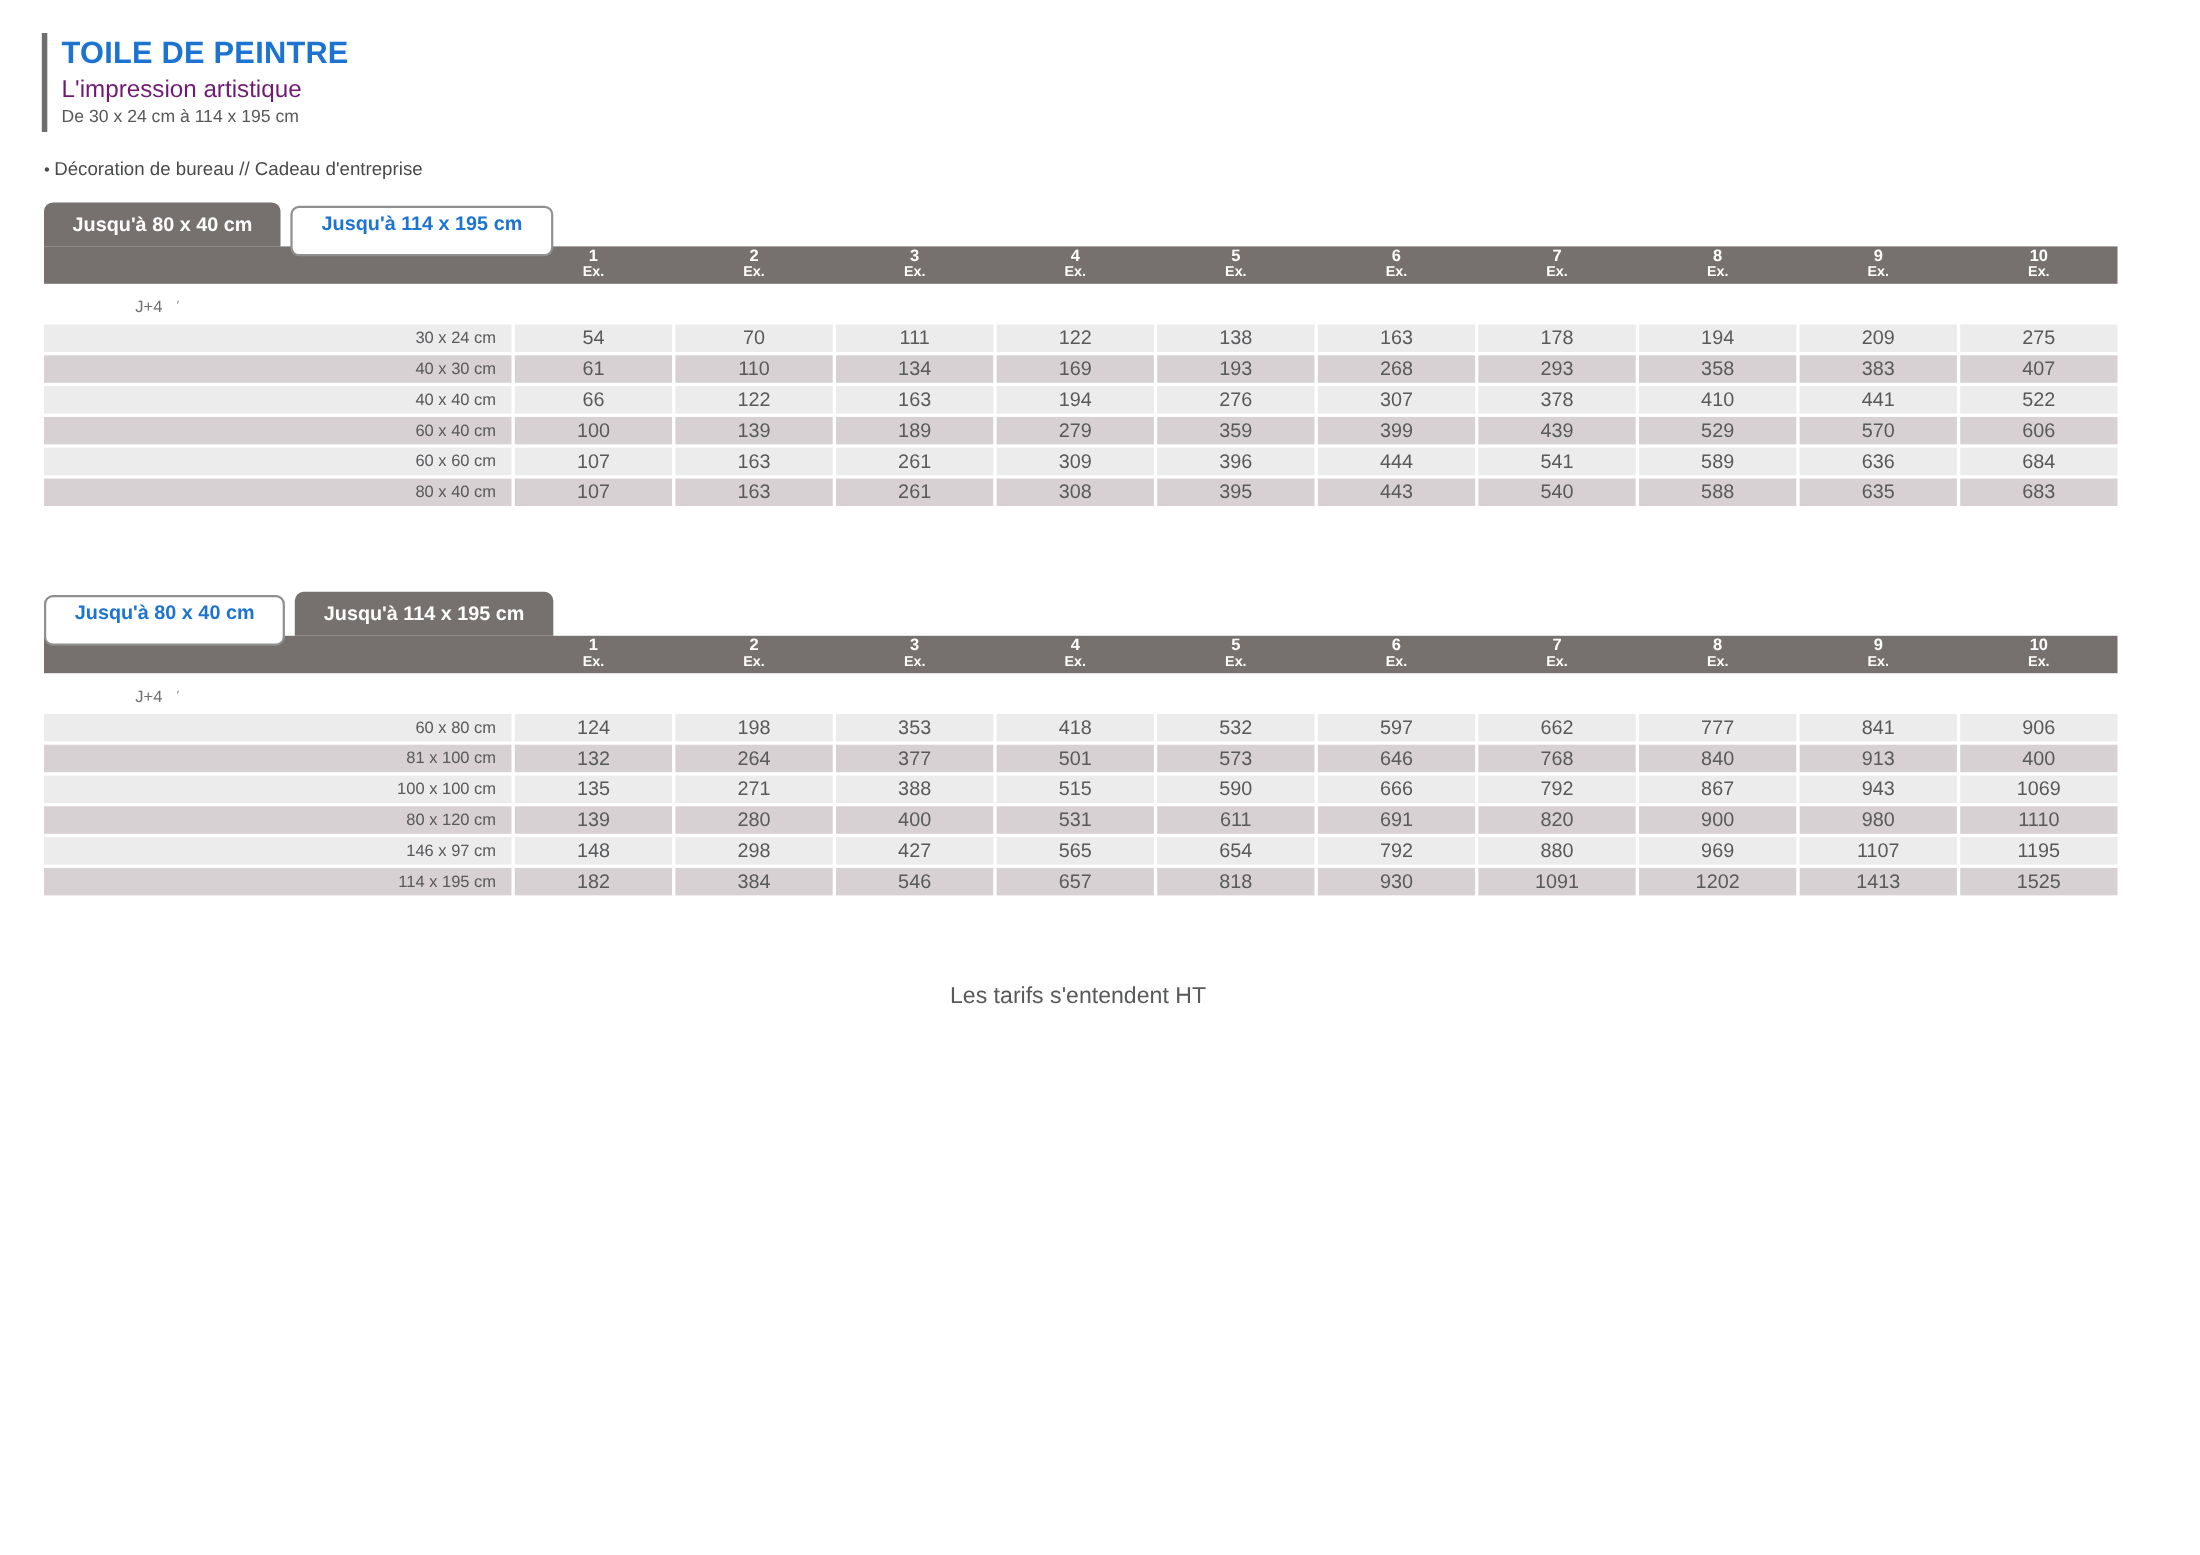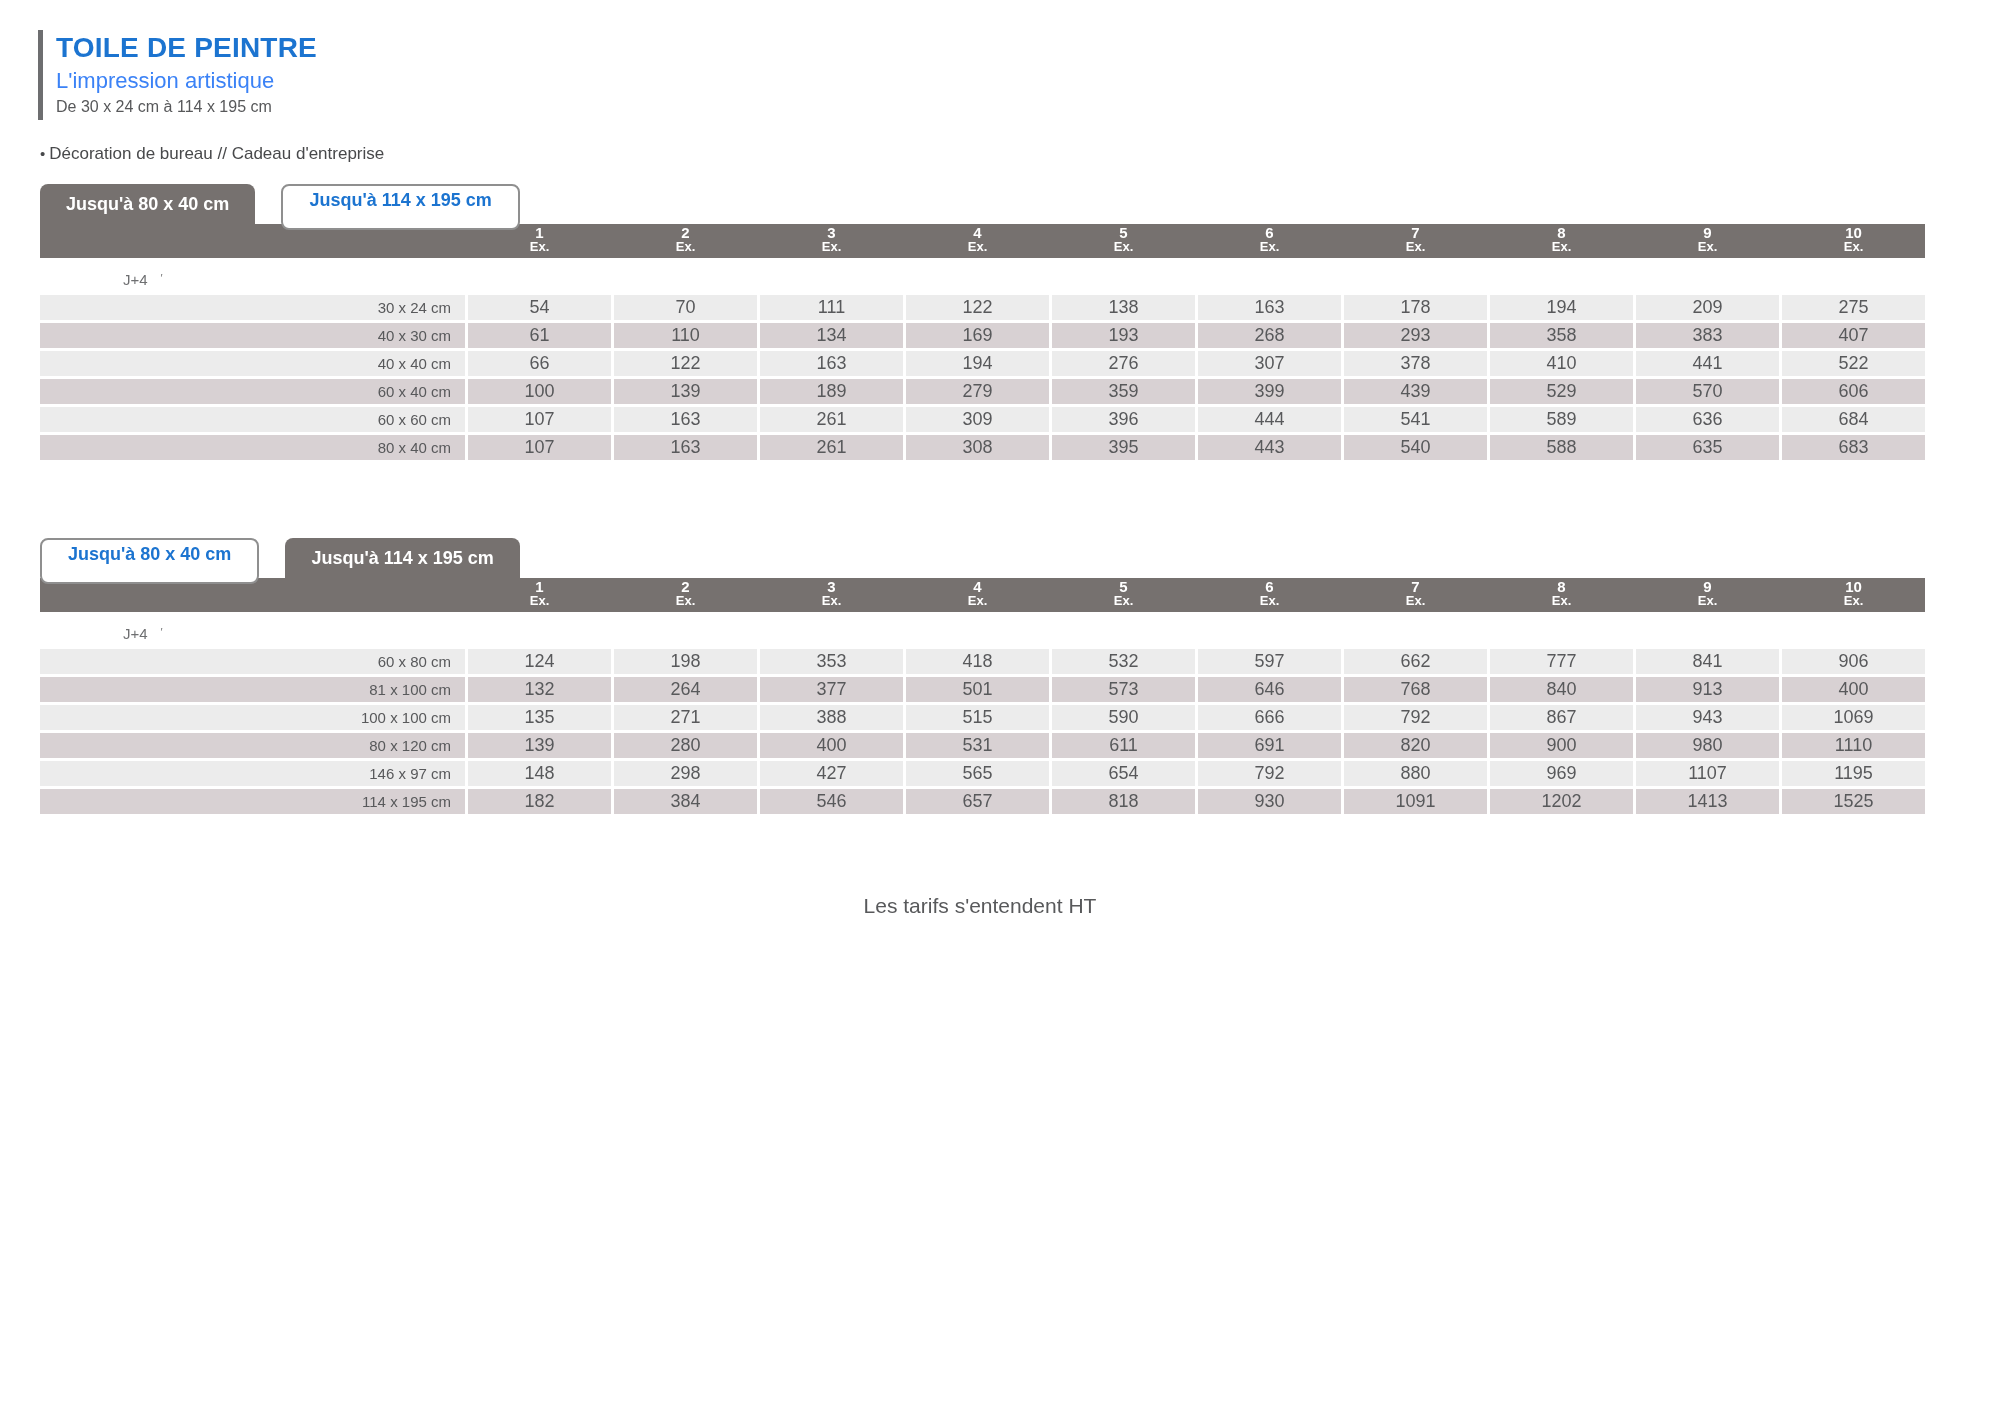--- a/index.html
+++ b/index.html
@@ -12,29 +12,29 @@
   *{margin:0;padding:0;box-sizing:border-box;}
   html,body{background:#fff;}
   body{
     width:2000px;height:1414px;overflow:hidden;
     font-family:"Liberation Sans","DejaVu Sans",sans-serif;
     color:var(--text-gray);
   }
   
   .header{margin:30px 0 0 38px;border-left:5px solid #6d6e70;padding:2px 0 4px 13px;}
   .title{font-size:28px;font-weight:700;color:var(--accent-blue);letter-spacing:.2px;}
-  .subtitle{font-size:22px;color:#3b82f6;margin-top:4px;}
+  .subtitle{font-size:22px;color:#701a75;margin-top:4px;}
   .range{font-size:16px;color:#57585a;margin-top:4px;}
   .bullet-line{margin:24px 0 0 40px;font-size:17px;color:#48494b;}
   .bullet-line .bullet{margin-right:4px;font-size:15px;}
   
   .section{margin-left:40px;width:1885px;}
   #section-0{margin-top:20px;}
   #section-1{margin-top:78px;}
-  .tabs{display:flex;gap:26px;align-items:flex-start;height:40px;position:relative;}
+  .tabs{display:flex;gap:9px;align-items:center;height:40px;position:relative;}
   .tab{font-size:18px;font-weight:700;padding:0 26px;white-space:nowrap;cursor:pointer;}
   .tab.active{background:var(--bar-gray);color:#fff;height:40px;line-height:40px;border-radius:8px 8px 0 0;}
   .tab.inactive{background:#fff;color:var(--accent-blue);border:2px solid #8f8f8f;border-radius:8px;
                 height:46px;line-height:28px;margin-bottom:-12px;position:relative;z-index:3;}
   .header-bar{background:var(--bar-gray);height:34px;position:relative;z-index:1;}
   .header-grid,.row{display:grid;grid-template-columns:425px repeat(10,1fr);column-gap:3px;}
   .hcell{display:flex;flex-direction:column;align-items:center;justify-content:center;color:#fff;padding-top:1px;}
   .hcell .num{font-size:15px;font-weight:700;line-height:15px;}
   .hcell .unit{font-size:13px;font-weight:600;line-height:14px;}
   .delay{margin:13px 0 7px 83px;color:#6e6f71;font-size:15px;}

